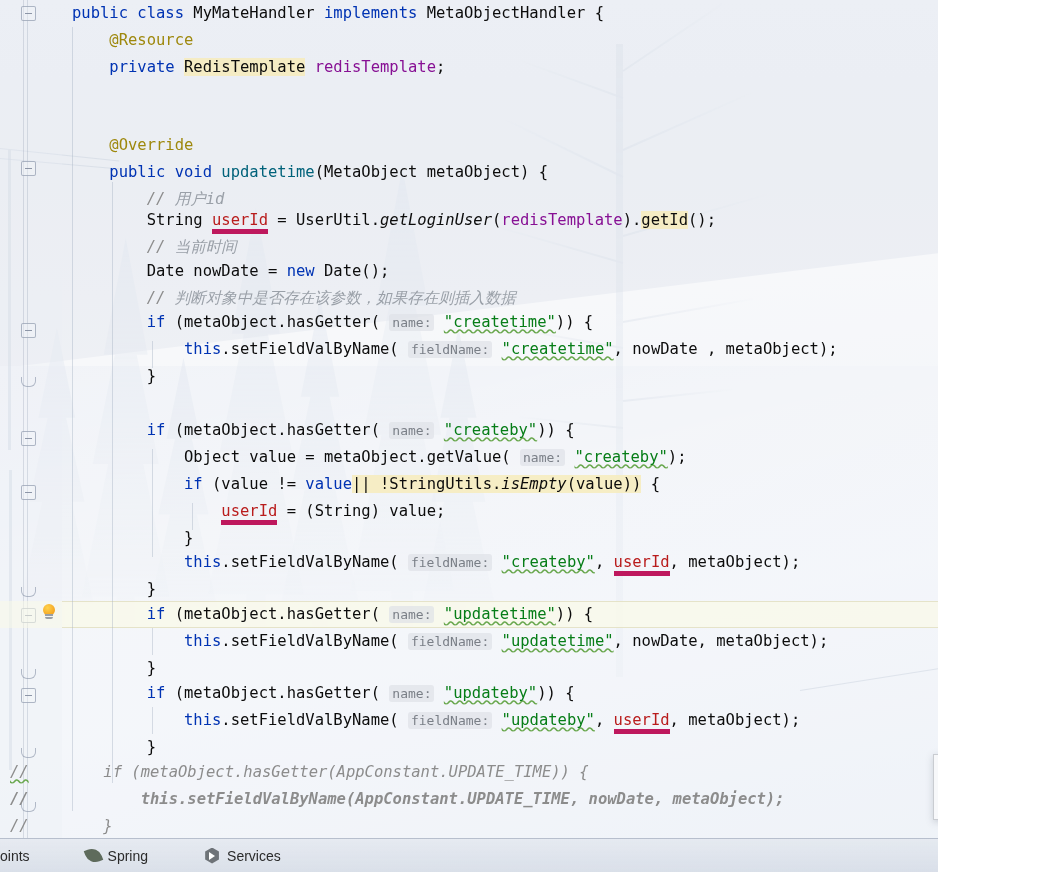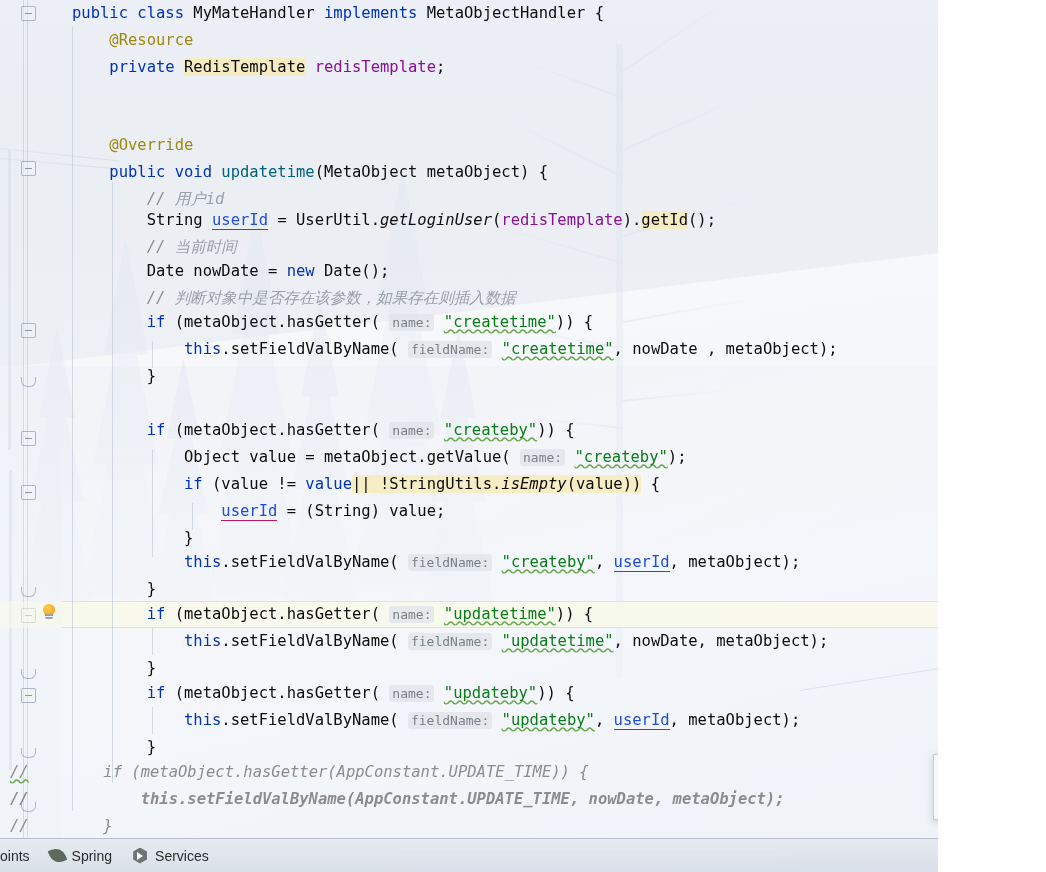--- a/index.html
+++ b/index.html
@@ -255,22 +255,22 @@
   .methodc { color: #00627a; }
   .hint {
     color: #7a7f87;
     background: rgba(223,226,232,0.72);
     border-radius: 3px;
     padding: 1px 3px 1px 3px;
     font-size: 13px;
   }
   .hl-yellow { background: rgba(246,235,186,0.82); }
   .underline-ident {
-    color: #1d4ed8;
-    border-bottom: 1px solid #be185d;
+    color: #b91c1c;
+    border-bottom: 5px solid #be185d;
   }
   .squiggle {
     text-decoration: underline wavy #6aa84f;
     text-decoration-skip-ink: none;
   }
 
   
   .statusbar {
     position: absolute;
     left: 0; bottom: 0;
@@ -282,21 +282,21 @@
     display: flex;
     align-items: center;
     font-family: "Liberation Sans", sans-serif;
     font-size: 14px;
     color: #2b2b2b;
   }
   .status-item {
     display: flex;
     align-items: center;
     gap: 7px;
-    padding: 0 10px;
+    padding: 0 28px;
     height: 34px;
   }
   .status-item.first { padding-left: 0; }
   .leaf-icon {
     width: 15px; height: 15px;
     background: #5e6b5c;
     border-radius: 0 72% 0 72%;
     transform: rotate(-22deg);
   }
   .play-icon {

